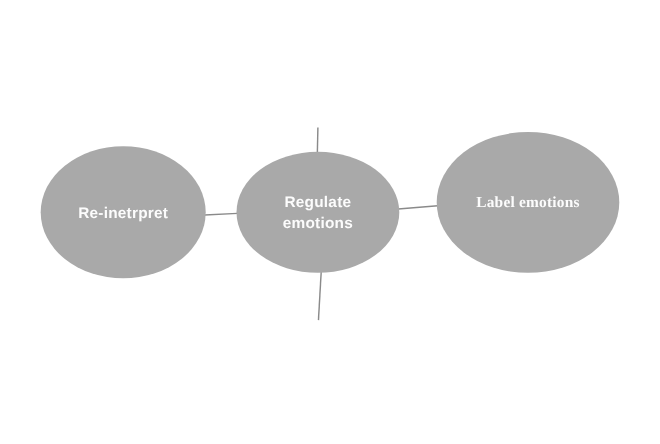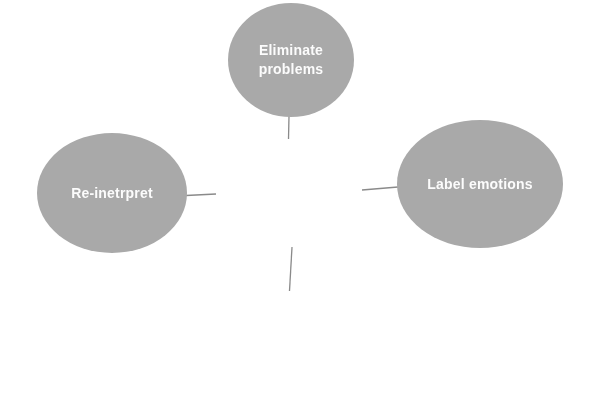--- a/index.html
+++ b/index.html
@@ -50,27 +50,27 @@
 
 <div class="canvas">
 
   <svg class="connectors" viewBox="0 0 600 404" xmlns="http://www.w3.org/2000/svg">
     <line x1="289" y1="116" x2="288.5" y2="139"></line>
     <line x1="186" y1="195.5" x2="216" y2="194"></line>
     <line x1="362" y1="190" x2="398" y2="187"></line>
     <line x1="292" y1="247" x2="289.5" y2="291"></line>
   </svg>
 
-  <div class="node" style="left:228px; top:3px; width:126px; height:114px;">
-    <span class="node-label" style="max-width:96px;">Eliminate problems</span>
-  </div>
 
   <div class="node" style="left:37px; top:133px; width:150px; height:120px;justify-content:center;">
     <span class="node-label" style="max-width:140px;">Re-inetrpret</span>
   </div>
 
+  <div class="node" style="left:215px; top:138px; width:148px; height:110px;">
+    <span class="node-label" style="max-width:104px;">Regulate emotions</span>
+  </div>
 
-  <div class="node" style="left:397px; top:120px; width:166px; height:128px;">
+  <div class="node" style="left:397px; top:120px; width:166px; height:128px;font-family:Liberation Serif, serif;">
     <span class="node-label" style="max-width:150px;">Label emotions</span>
   </div>
 
 
 </div>
 
 </body></html>

